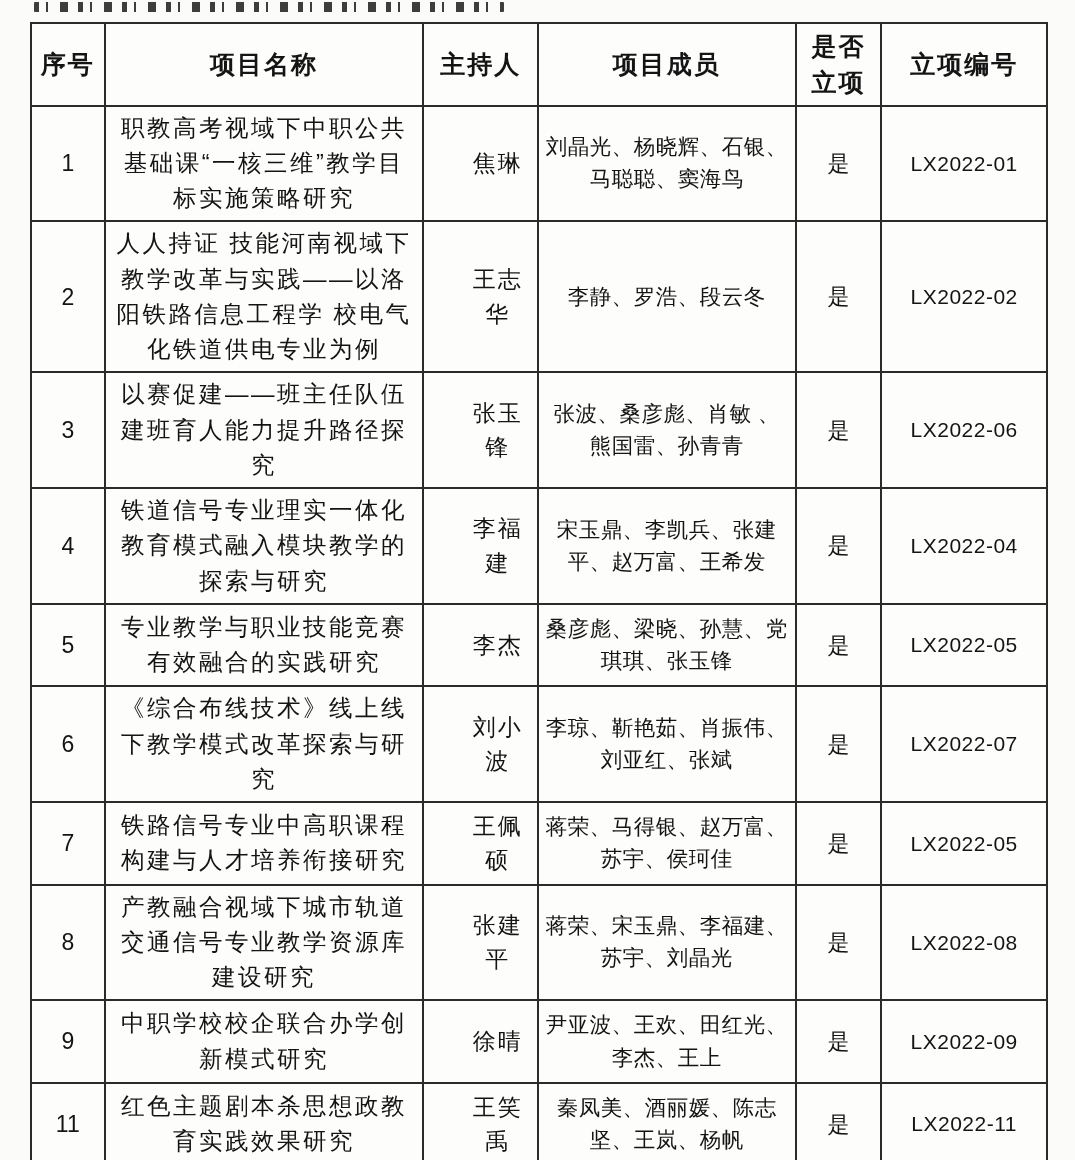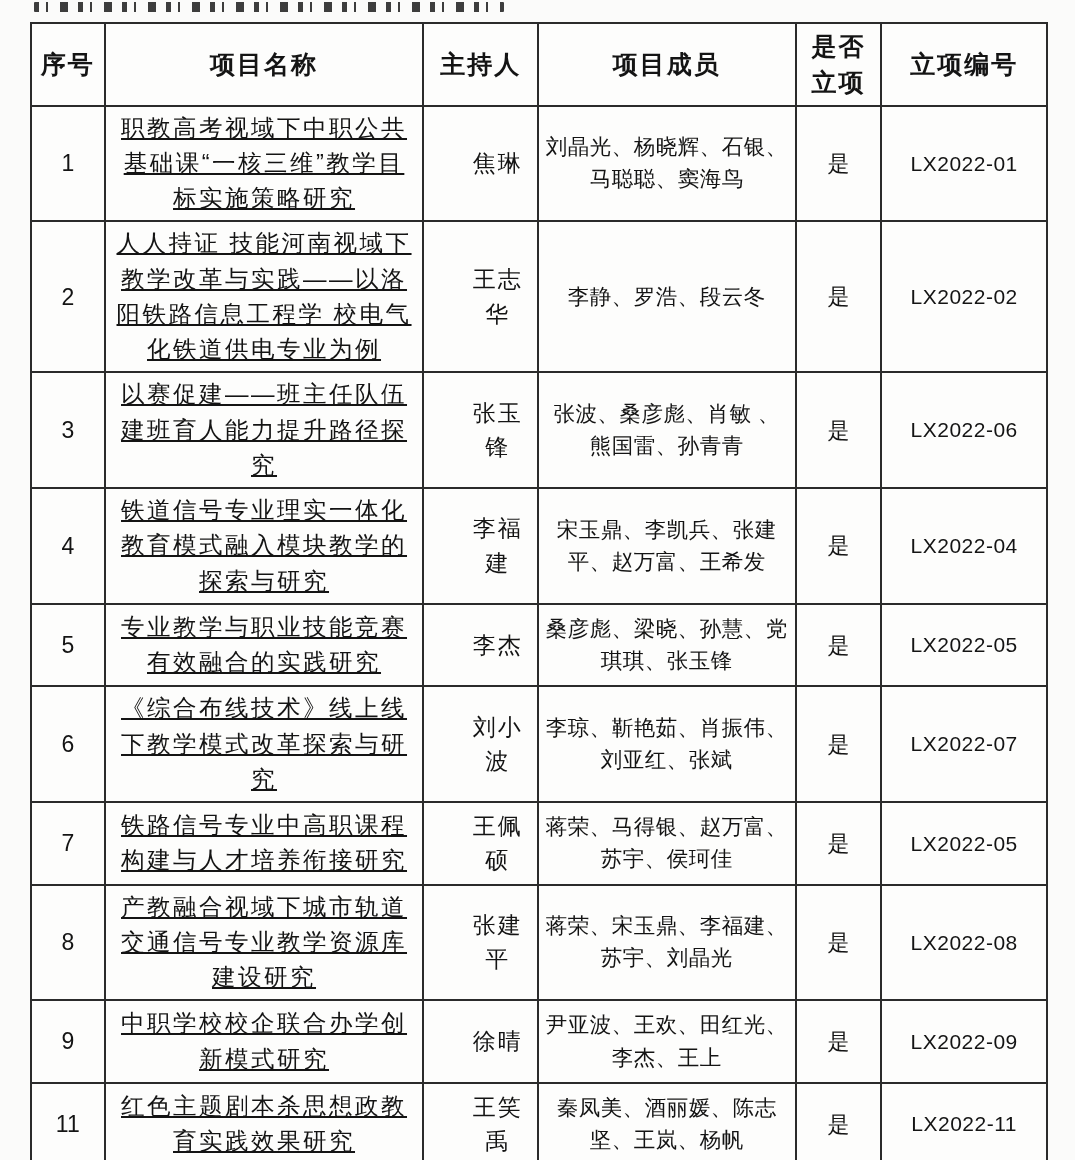--- a/index.html
+++ b/index.html
@@ -44,21 +44,21 @@
     line-height:1.45;
   }
   td{font-weight:500;}
   .col-no   {width:72px;}
   .col-name {width:312px;}
   .col-lead {width:112px;}
   .col-mem  {width:252px;}
   .col-appr {width:84px;}
   .col-code {width:162px;}
   td.c-no   {font-size:23px;}
-  td.c-name {font-size:23.5px;letter-spacing:2.5px;padding:4px 9px;text-decoration:underline;}
+  td.c-name {font-size:23.5px;letter-spacing:2.5px;padding:4px 9px;}
   td.c-lead {font-size:23px;letter-spacing:2px;padding-left:40px;}
   td.c-mem  {font-size:21.5px;letter-spacing:0.5px;padding:8px 4px;}
   td.c-appr {font-size:22px;}
   td.c-code {font-size:21px;letter-spacing:0.5px;}
 </style>
 </head>
 <body>
 
 <div class="crop-remnant"></div>
 

